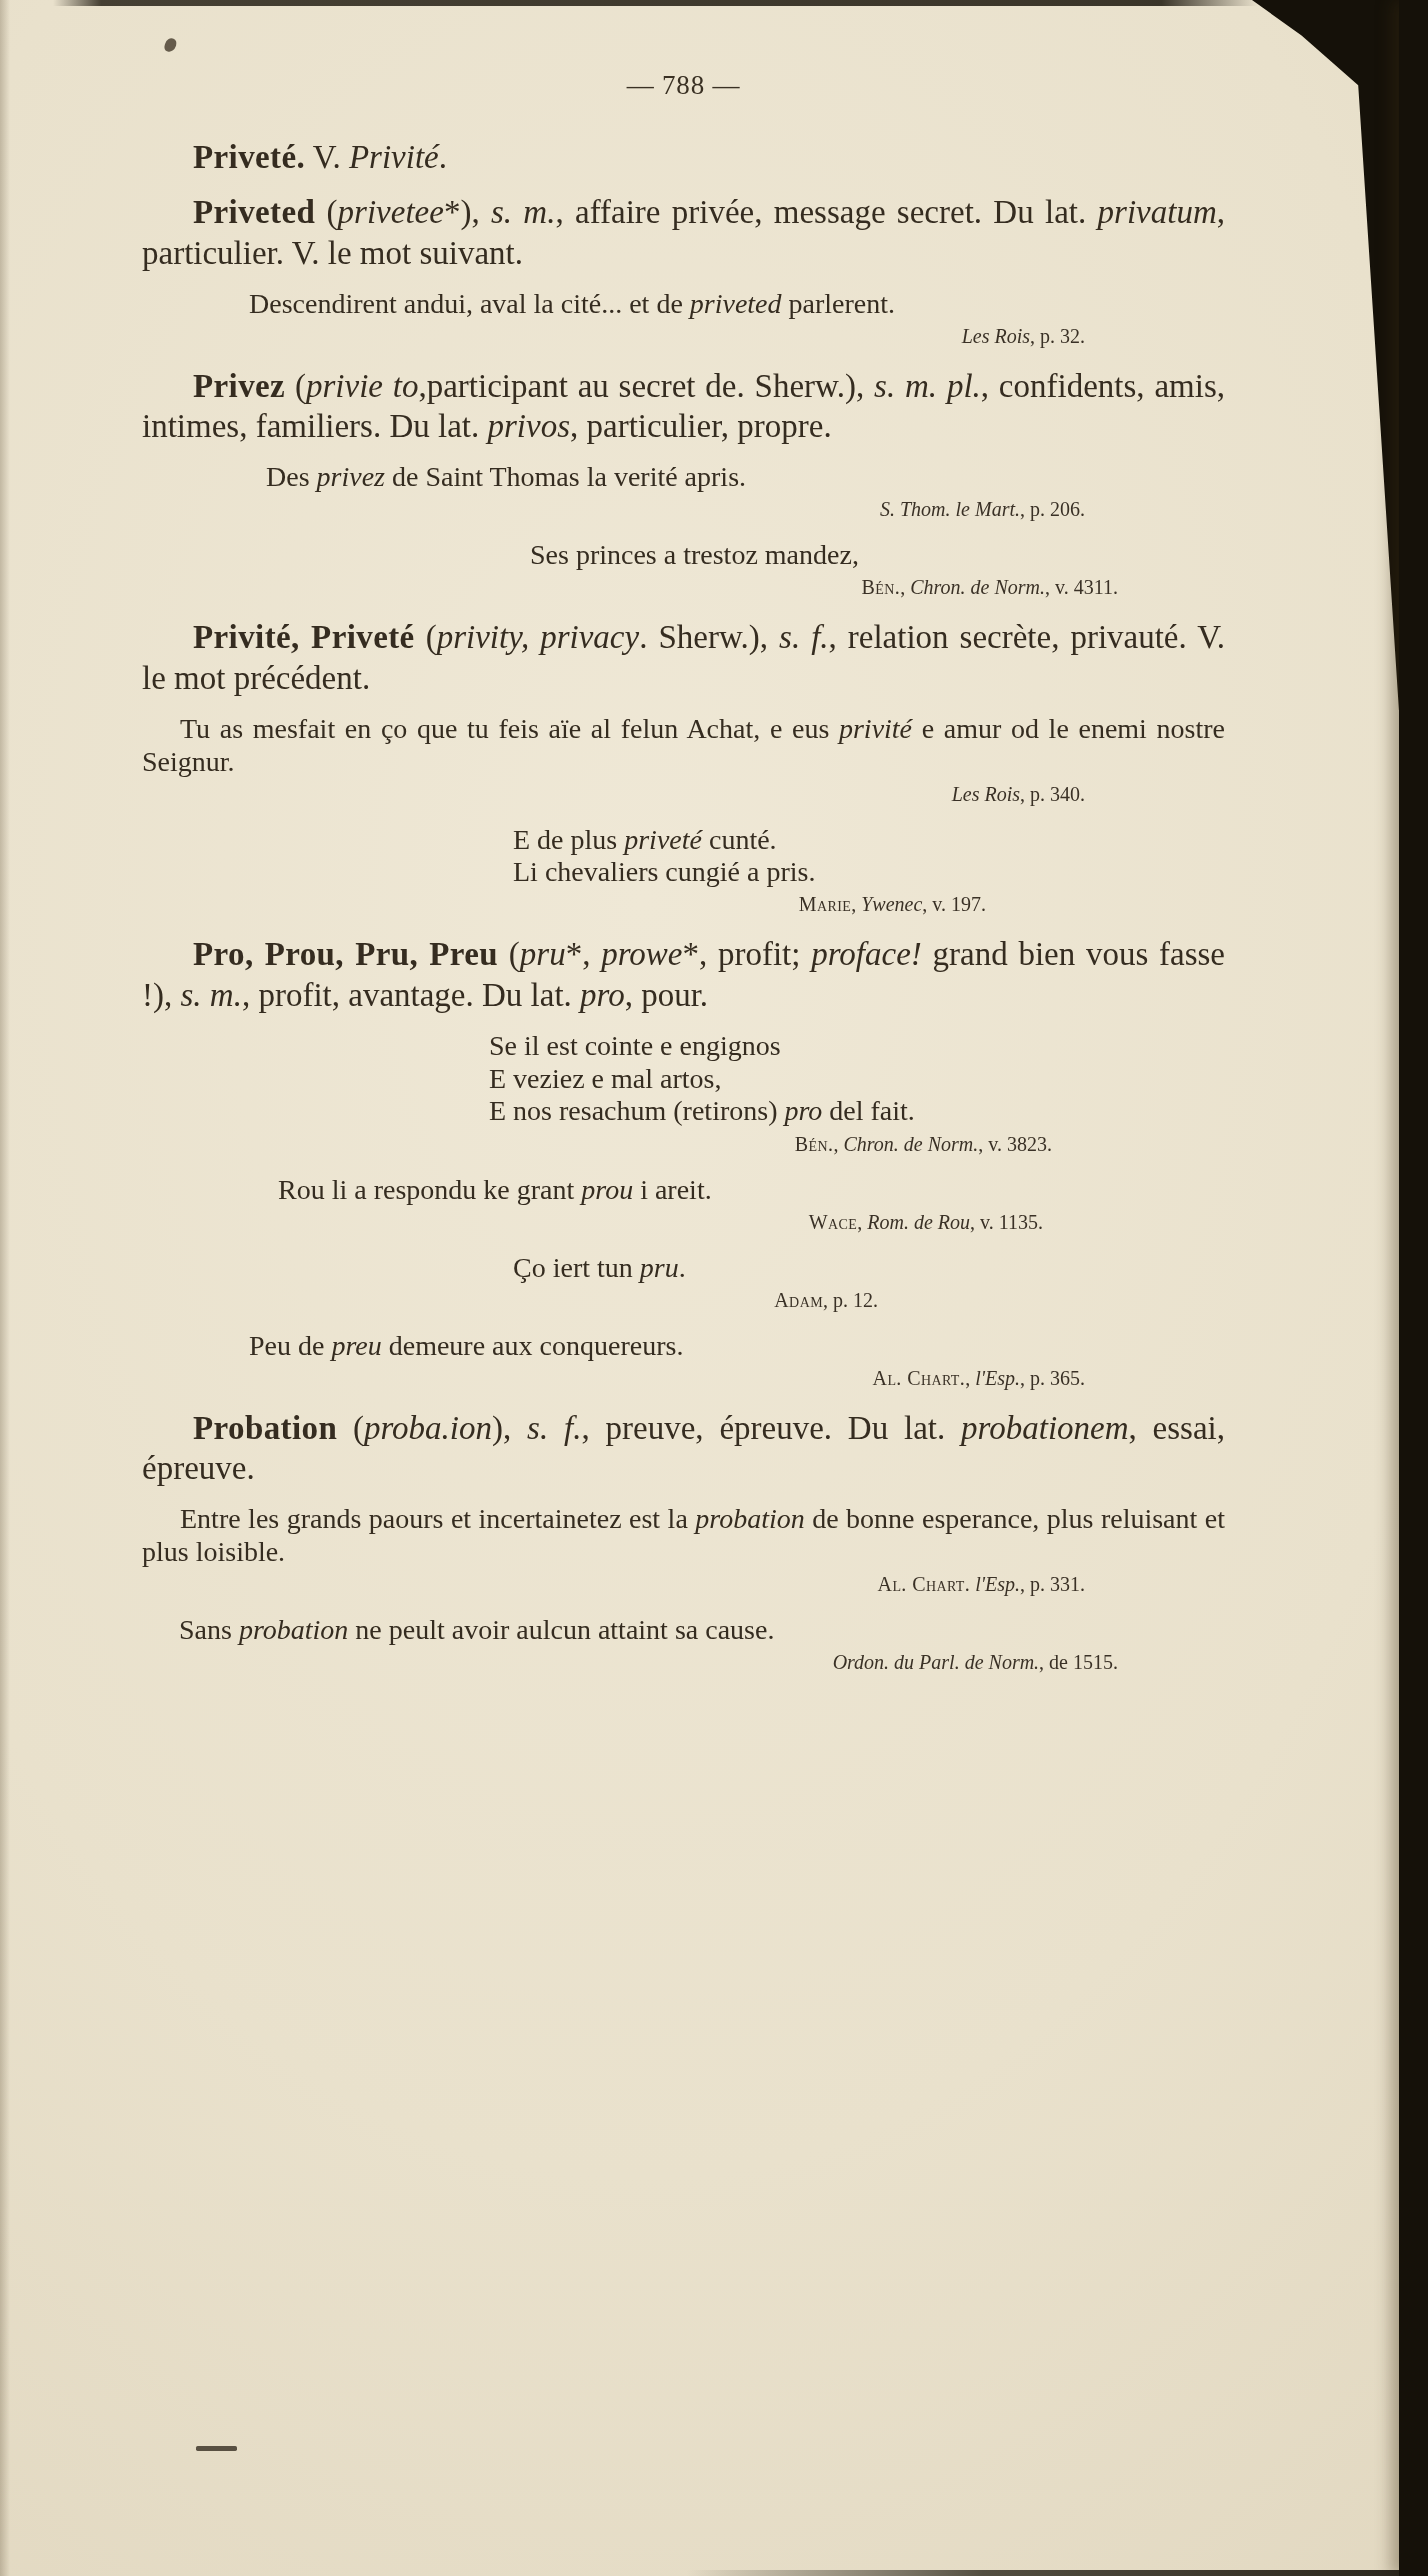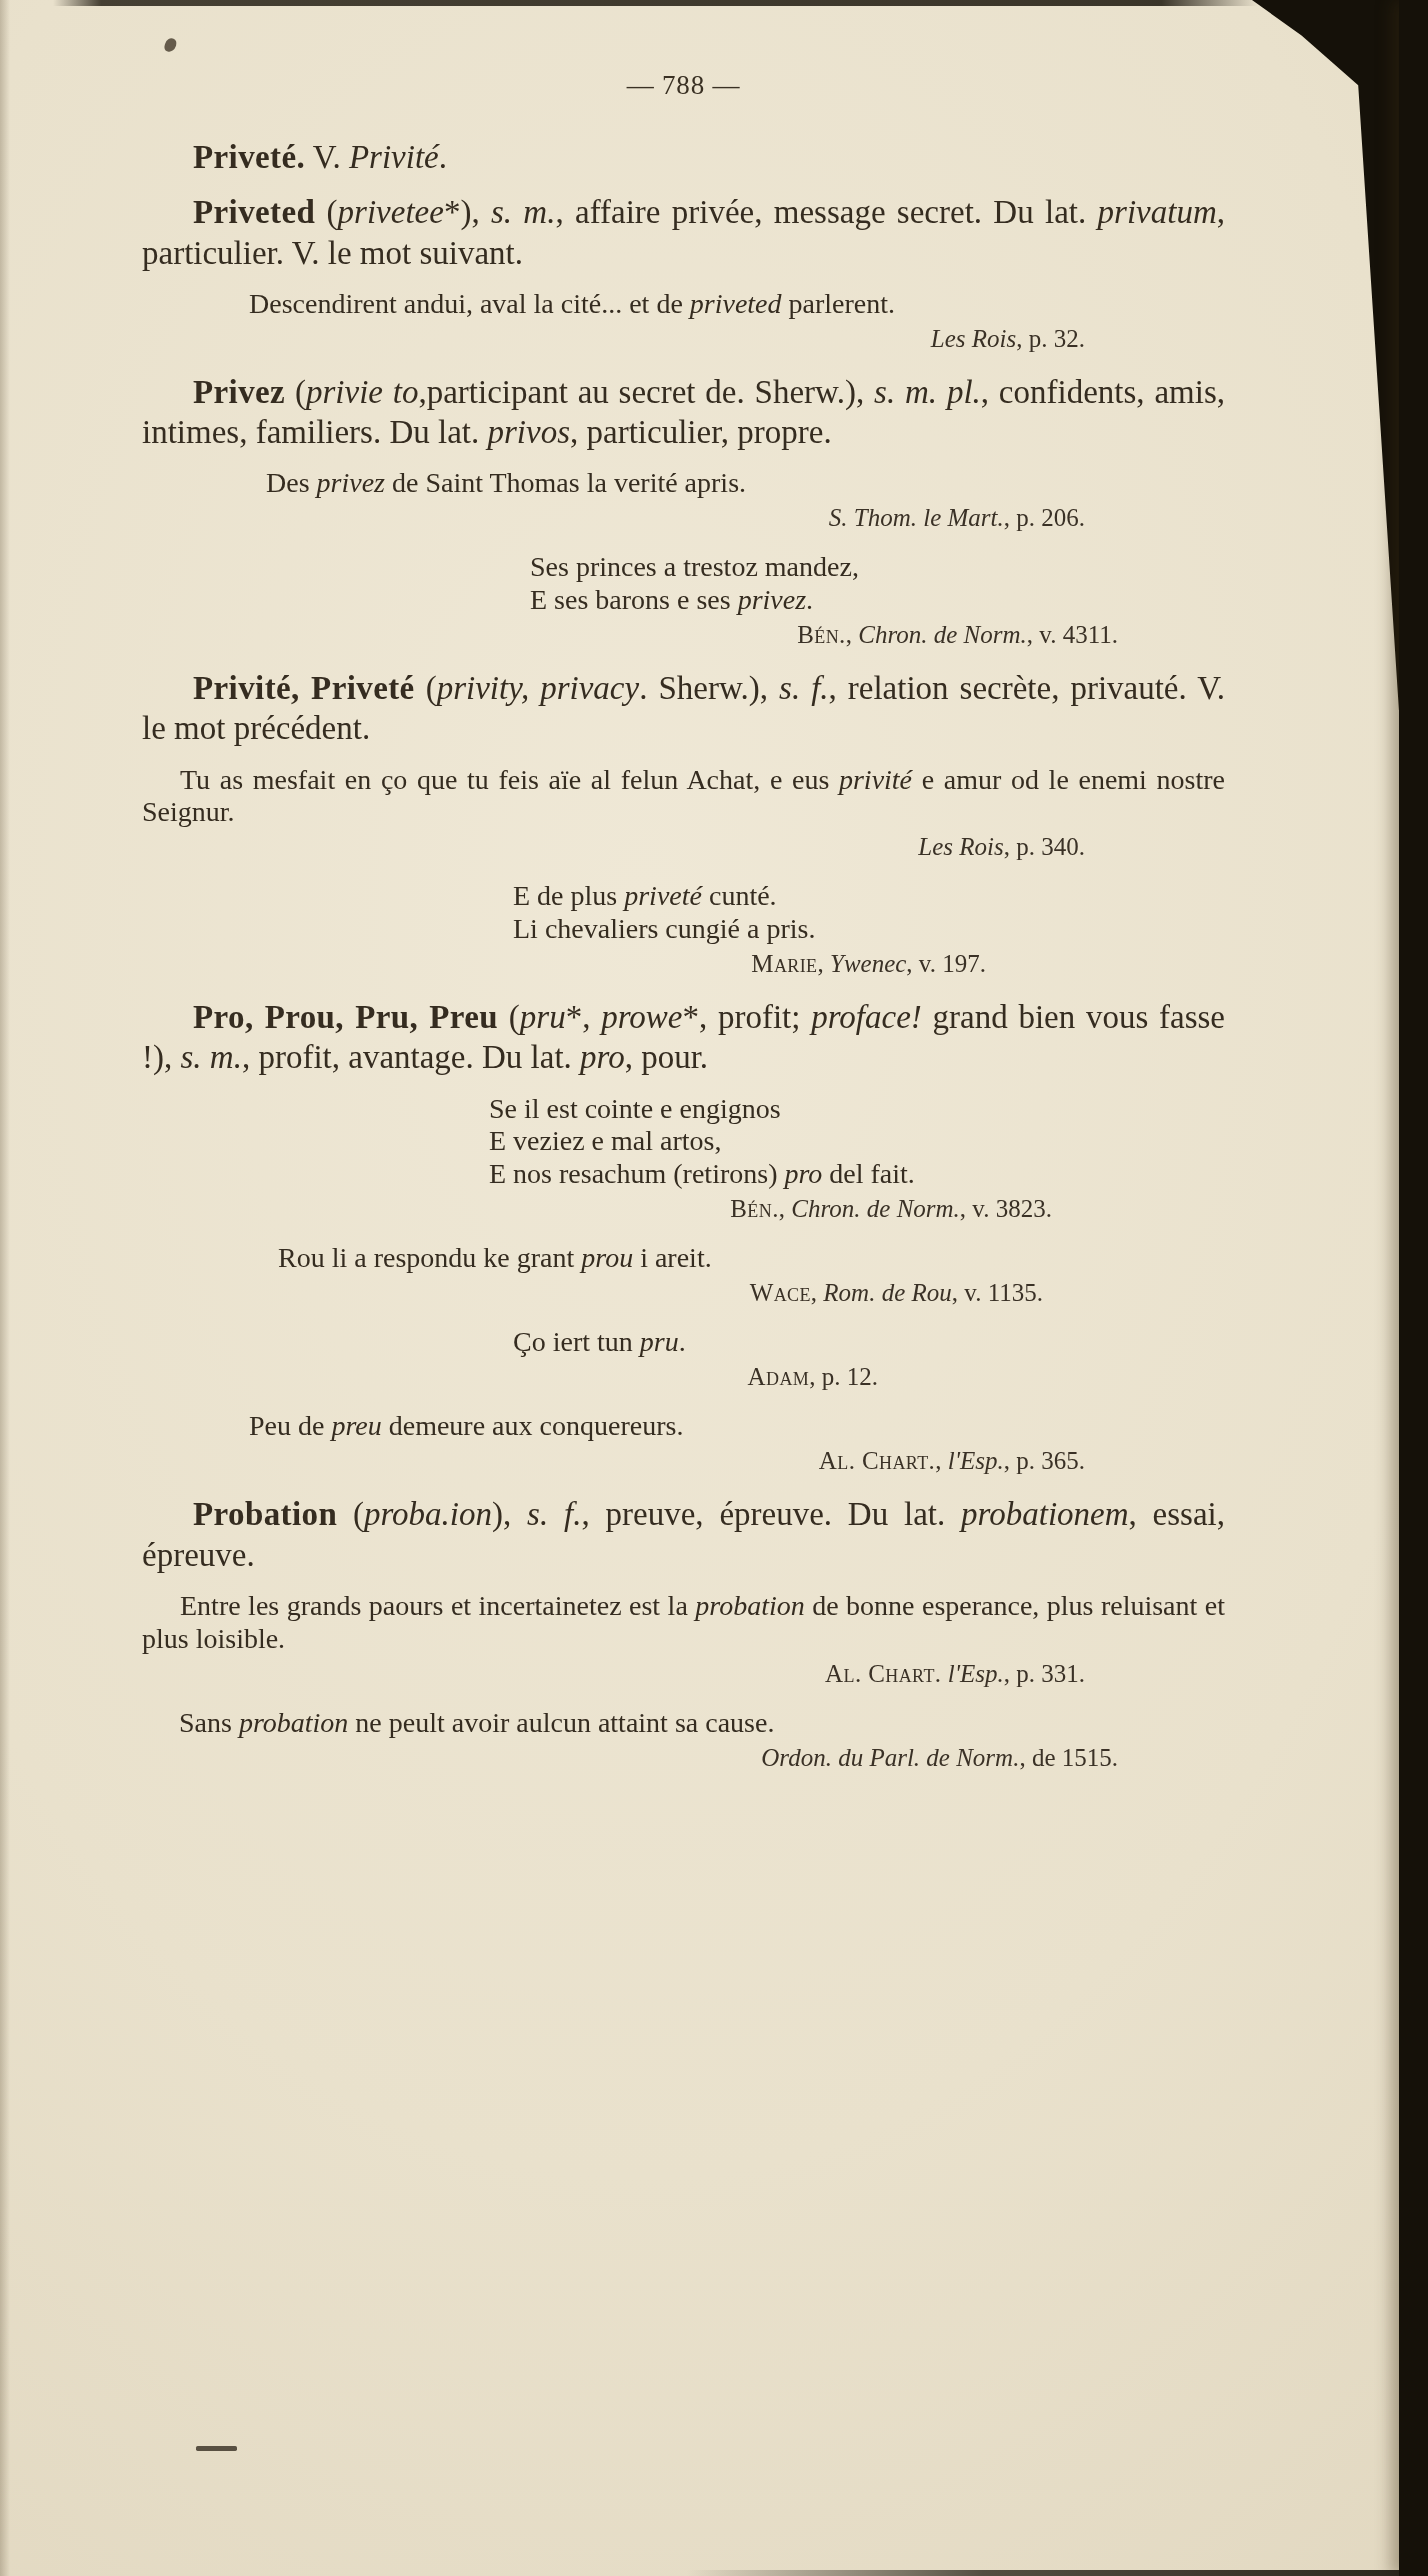--- a/index.html
+++ b/index.html
@@ -60,21 +60,21 @@
     font-size: 33px; line-height: 1.22; text-align: justify;
     text-indent: 51px; margin: 0 0 15px;
   }
   .hw { font-weight: bold; letter-spacing: 0.4px; }
 
   .quote  { font-size: 28px; line-height: 1.17; margin: 0 0 3.3px; }
   .prose-indent { text-align: justify; text-indent: 38px; }
   .vline { display: block; }
 
   .cit {
-    font-size: 25px; line-height: 1.2; text-align: right;
+    font-size: 20px; line-height: 1.2; text-align: right;
     margin: 0 0 18px; color: #3a3126;
   }
   .sc { font-variant: small-caps; letter-spacing: 0.4px; }
 
   
   .pl45  { padding-left: 37px; }
   .pl130 { padding-left: 107px; }
   .pl150 { padding-left: 124px; }
   .pl165 { padding-left: 136px; }
   .pl420 { padding-left: 347px; }
@@ -112,21 +112,20 @@
     <div class="quote pl130"><span>Descendirent andui, aval la cité... et de </span><i>priveted</i><span> parlerent.</span></div>
     <div class="cit pr170"><i>Les Rois</i><span>, p. 32.</span></div>
 
     <p class="entry"><b class="hw">Privez</b><span> (</span><i>privie to</i><span>,participant au secret de. Sherw.), </span><i>s. m. pl.</i><span>, confidents, amis, intimes, familiers. Du lat. </span><i>privos</i><span>, particulier, propre.</span></p>
 
     <div class="quote pl150"><span>Des </span><i>privez</i><span> de Saint Thomas la verité apris.</span></div>
     <div class="cit pr170"><i>S. Thom. le Mart.</i><span>, p. 206.</span></div>
 
     <div class="quote pl470">
       <span class="vline">Ses princes a trestoz mandez,</span>
-      <span class="vline"><span>E ses barons e ses </span><i>privez</i><span>.</span></span>
     </div>
     <div class="cit pr130"><span class="sc">Bén.</span><span>, </span><i>Chron. de Norm.</i><span>, v. 4311.</span></div>
 
     <p class="entry"><b class="hw">Privité, Priveté</b><span> (</span><i>privity, privacy</i><span>. Sherw.), </span><i>s. f.</i><span>, relation secrète, privauté. V. le mot précédent.</span></p>
 
     <div class="quote prose-indent"><span>Tu as mesfait en ço que tu feis aïe al felun Achat, e eus </span><i>privité</i><span> e amur od le enemi nostre Seignur.</span></div>
     <div class="cit pr170"><i>Les Rois</i><span>, p. 340.</span></div>
 
     <div class="quote pl450">
       <span class="vline"><span>E de plus </span><i>priveté</i><span> cunté.</span></span>

